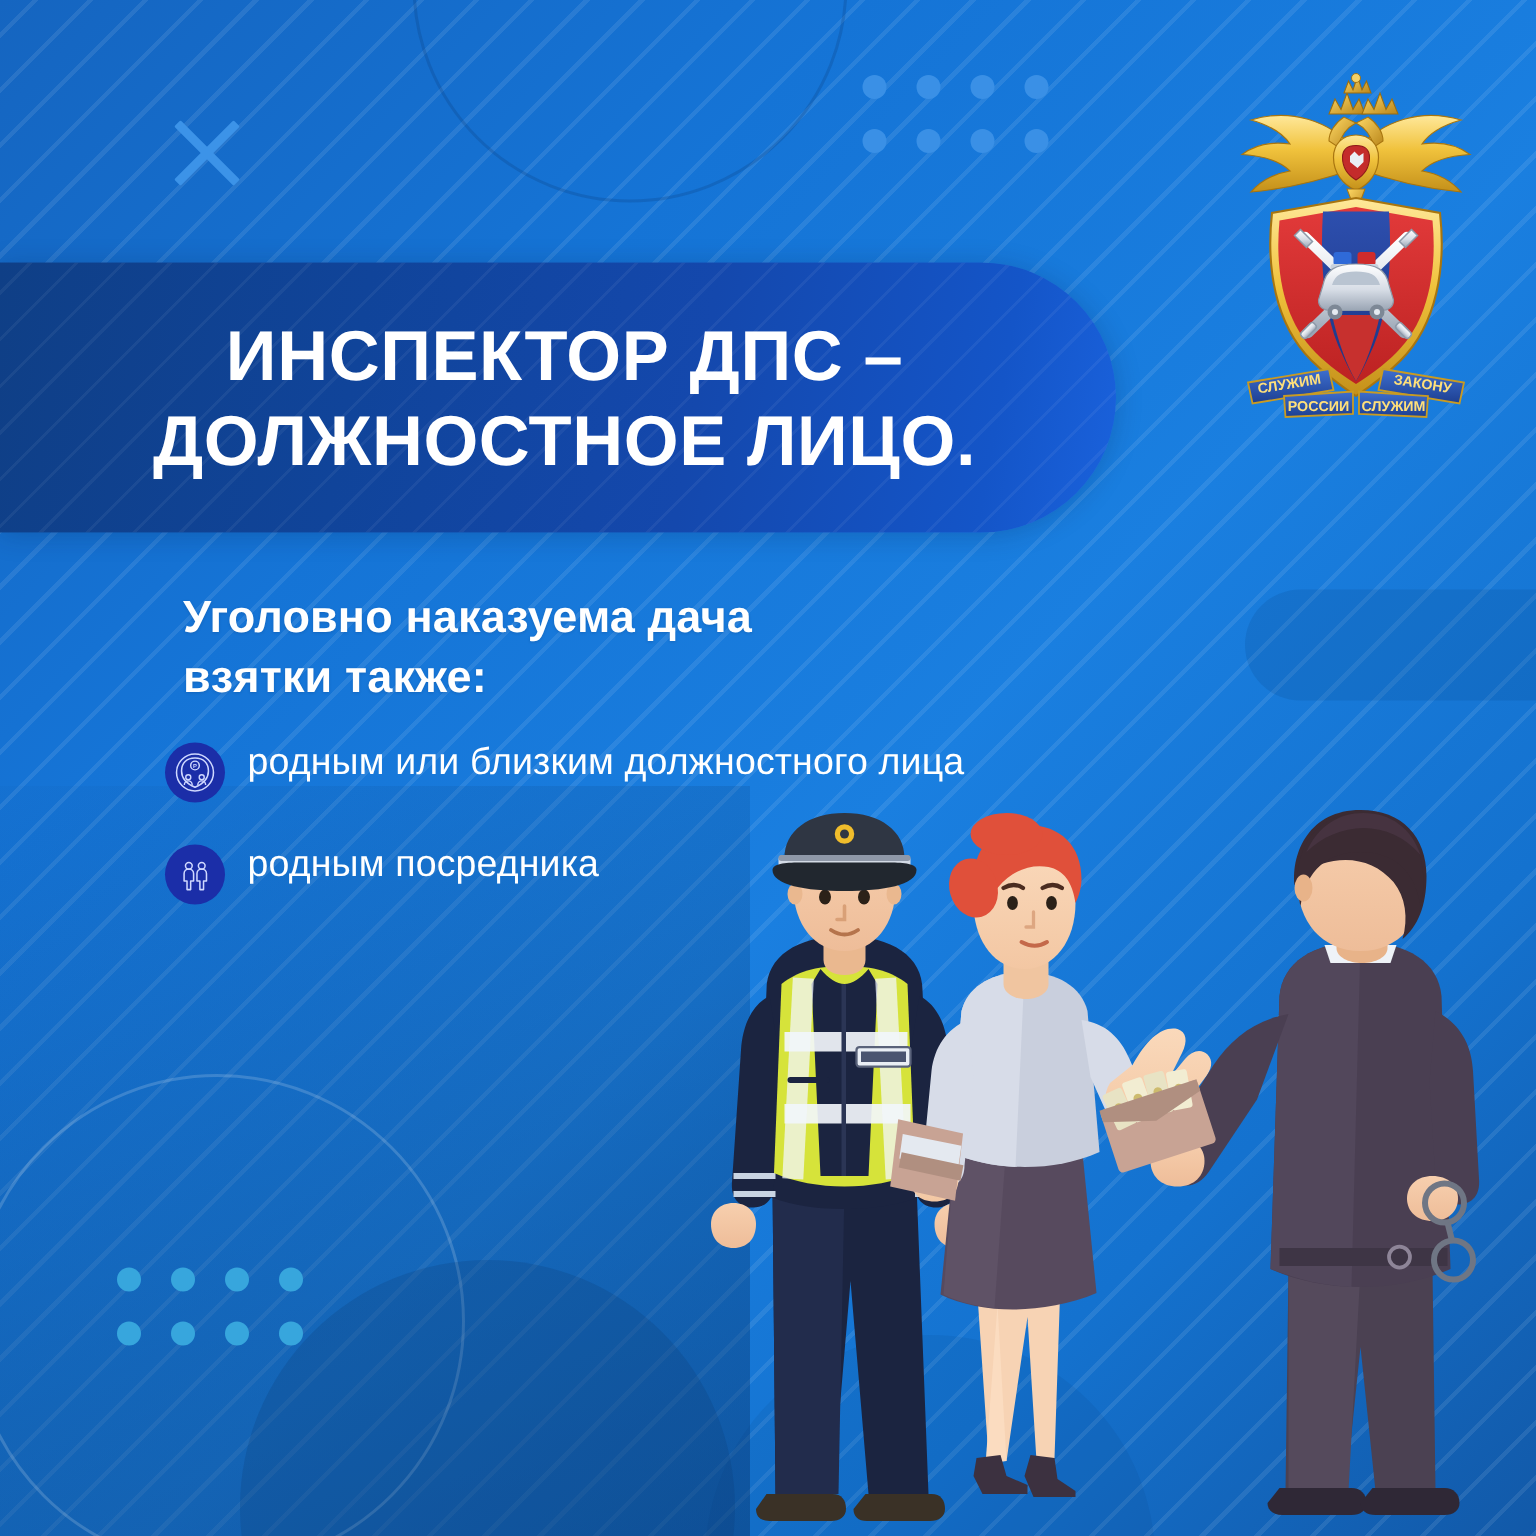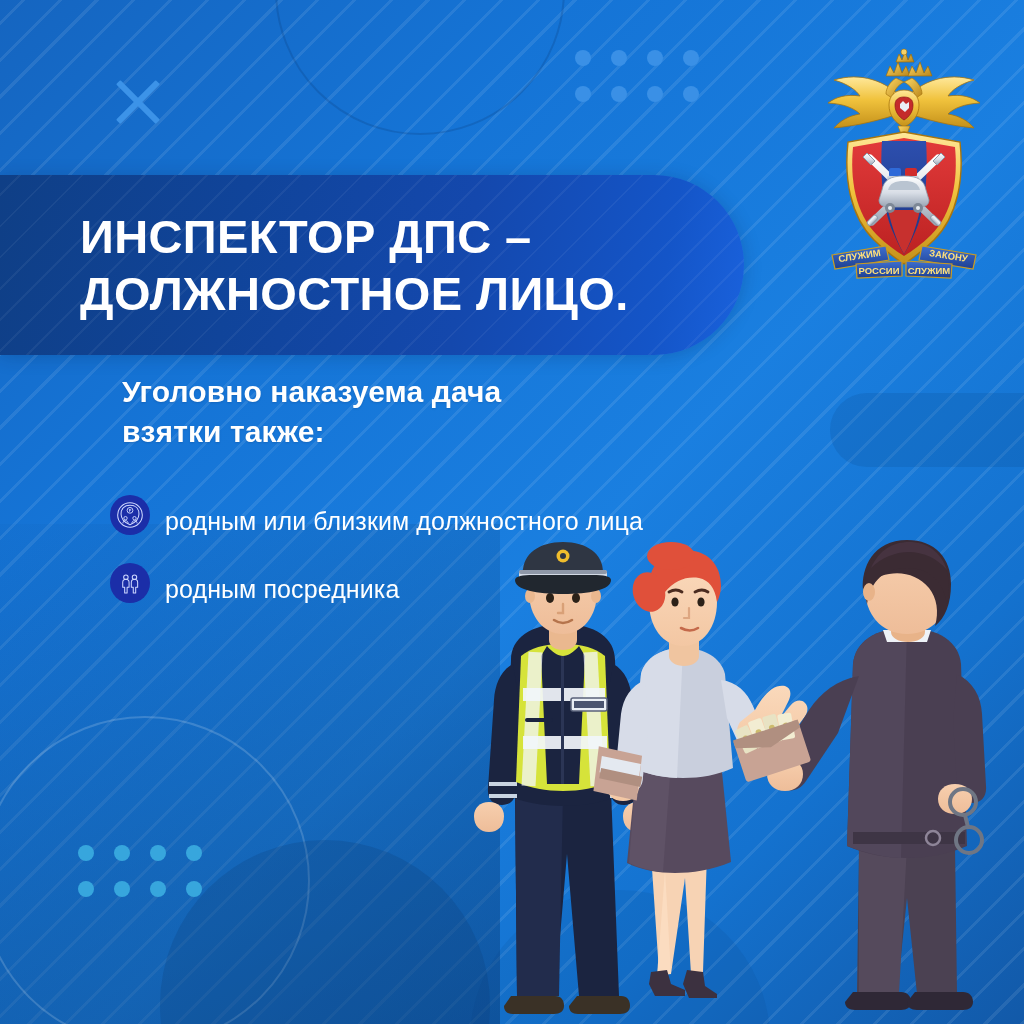--- a/index.html
+++ b/index.html
@@ -78,39 +78,40 @@
     overflow:hidden;
   }
   .title-banner .hatch{
     position:absolute;inset:0;
     background-image:repeating-linear-gradient(-45deg,
         rgba(255,255,255,0.05) 0px,rgba(255,255,255,0.05) 2px,
         rgba(255,255,255,0) 2px,rgba(255,255,255,0) 22px);
   }
   .title-text{
     position:relative;
-    margin-left:80px;
+    margin-left:102px;
     color:#ffffff;
     font-size:47px;line-height:1.22;
     font-weight:bold;
     letter-spacing:0.4px;
     white-space:pre-line;
+    text-align:center;
   }
 
   
   .subtitle{
-    position:absolute;left:122px;top:372px;width:560px;
+    position:absolute;left:122px;top:392px;width:560px;
     color:#ffffff;font-size:30px;line-height:1.34;font-weight:bold;
     letter-spacing:0.1px;white-space:pre-line;
     text-shadow:0 1px 2px rgba(5,35,80,0.18);
   }
 
   
   .bullets{position:absolute;left:110px;top:495px;}
-  .bullet{display:flex;align-items:flex-end;margin-bottom:28px;}
+  .bullet{display:flex;align-items:flex-start;margin-bottom:28px;}
   .bullet-icon{
     flex:0 0 auto;width:40px;height:40px;border-radius:50%;
     background:#1b2ea8;display:flex;align-items:center;justify-content:center;
     margin-right:15px;
   }
   .bullet-label{
     color:#ffffff;font-size:25px;line-height:1.1;font-weight:normal;
     letter-spacing:0.1px;
   }
 

